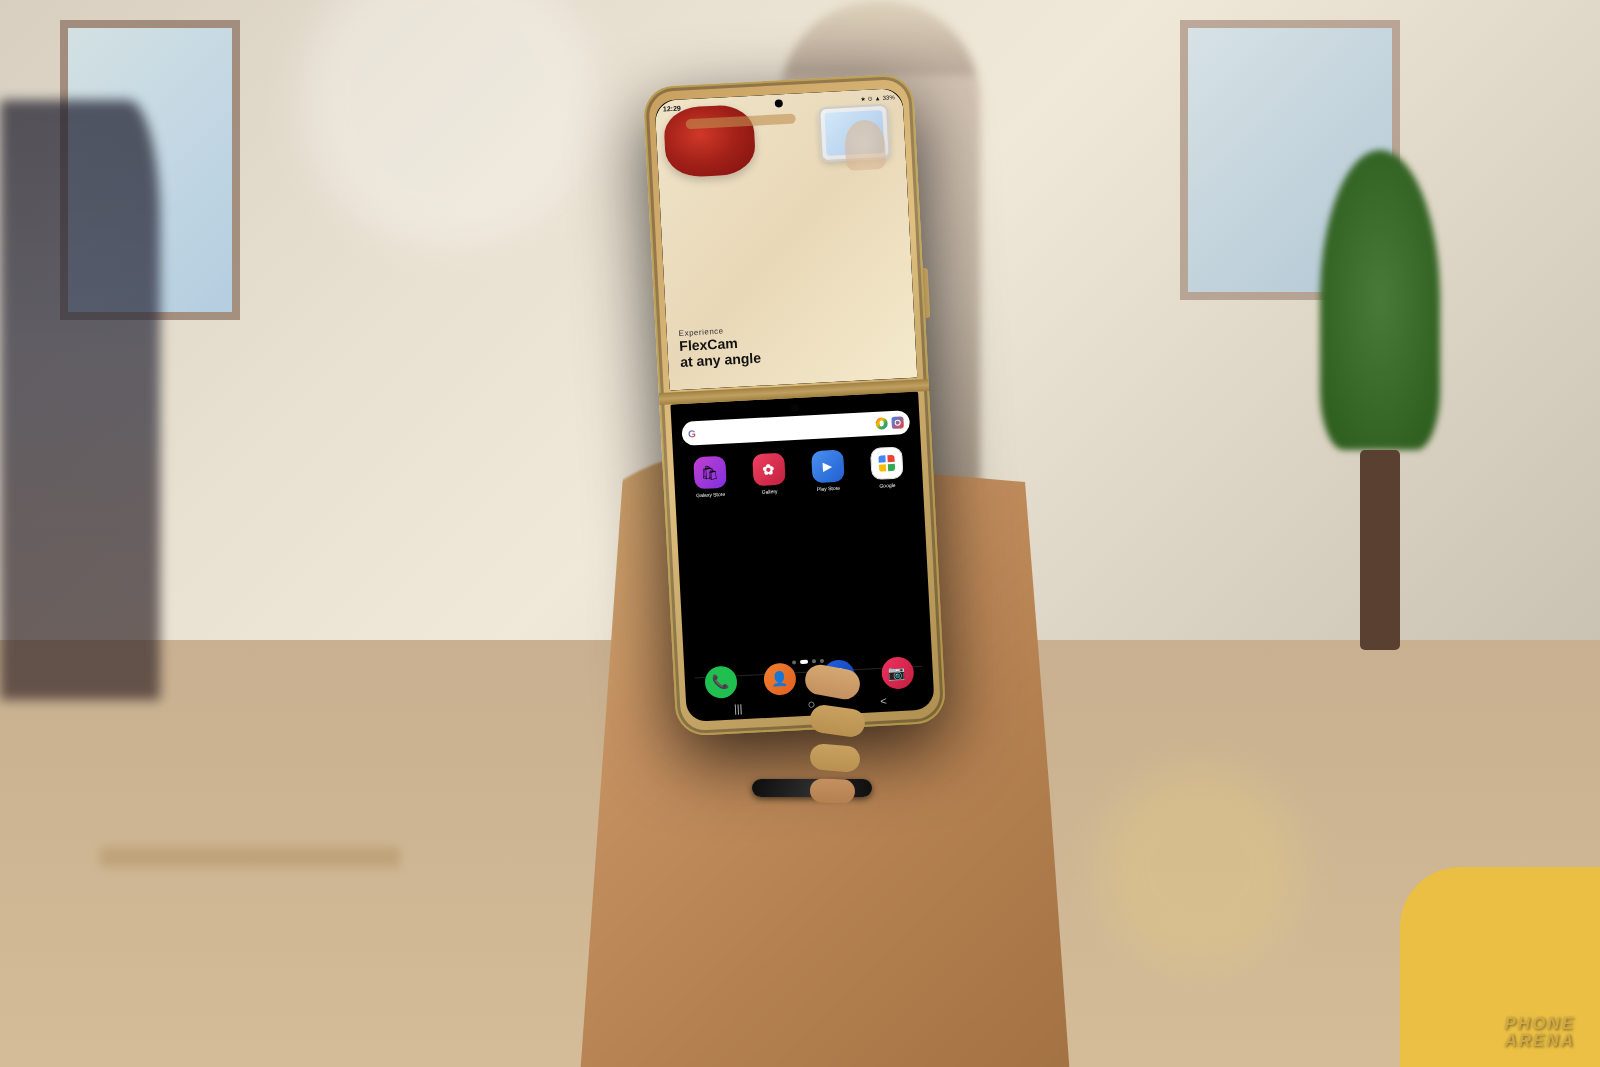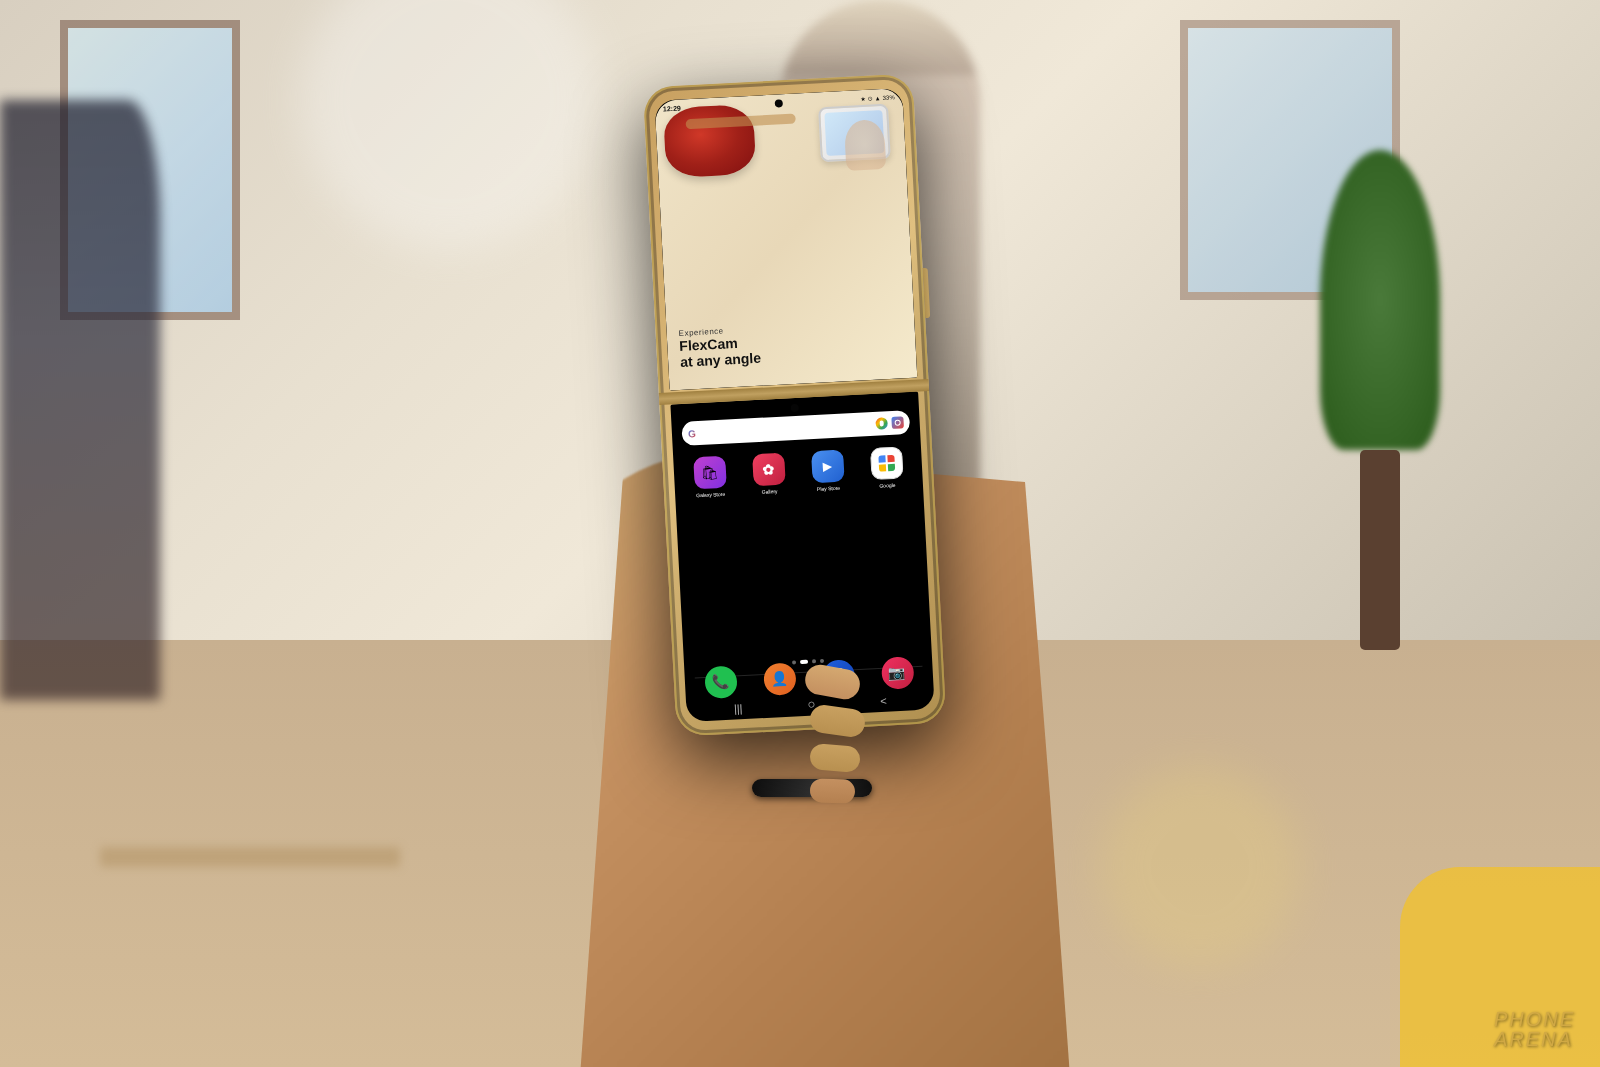--- a/index.html
+++ b/index.html
@@ -605,22 +605,22 @@
       </div>
     </div>
   </div>
 </div>
 
 <div class="watermark" style="
   position:absolute;
   bottom:18px;
   right:25px;
   color:rgba(210,170,70,0.95);
-  font-size:20px;
-  font-weight:400;
+  font-size:17px;
+  font-weight:700;
   letter-spacing:2px;
   text-align:left;
   font-style:italic;
   line-height:1.0;
   text-shadow:1px 1px 3px rgba(0,0,0,0.5);
   z-index:50;
 ">
   <div>PHONE</div>
   <div>ARENA</div>
 </div>

